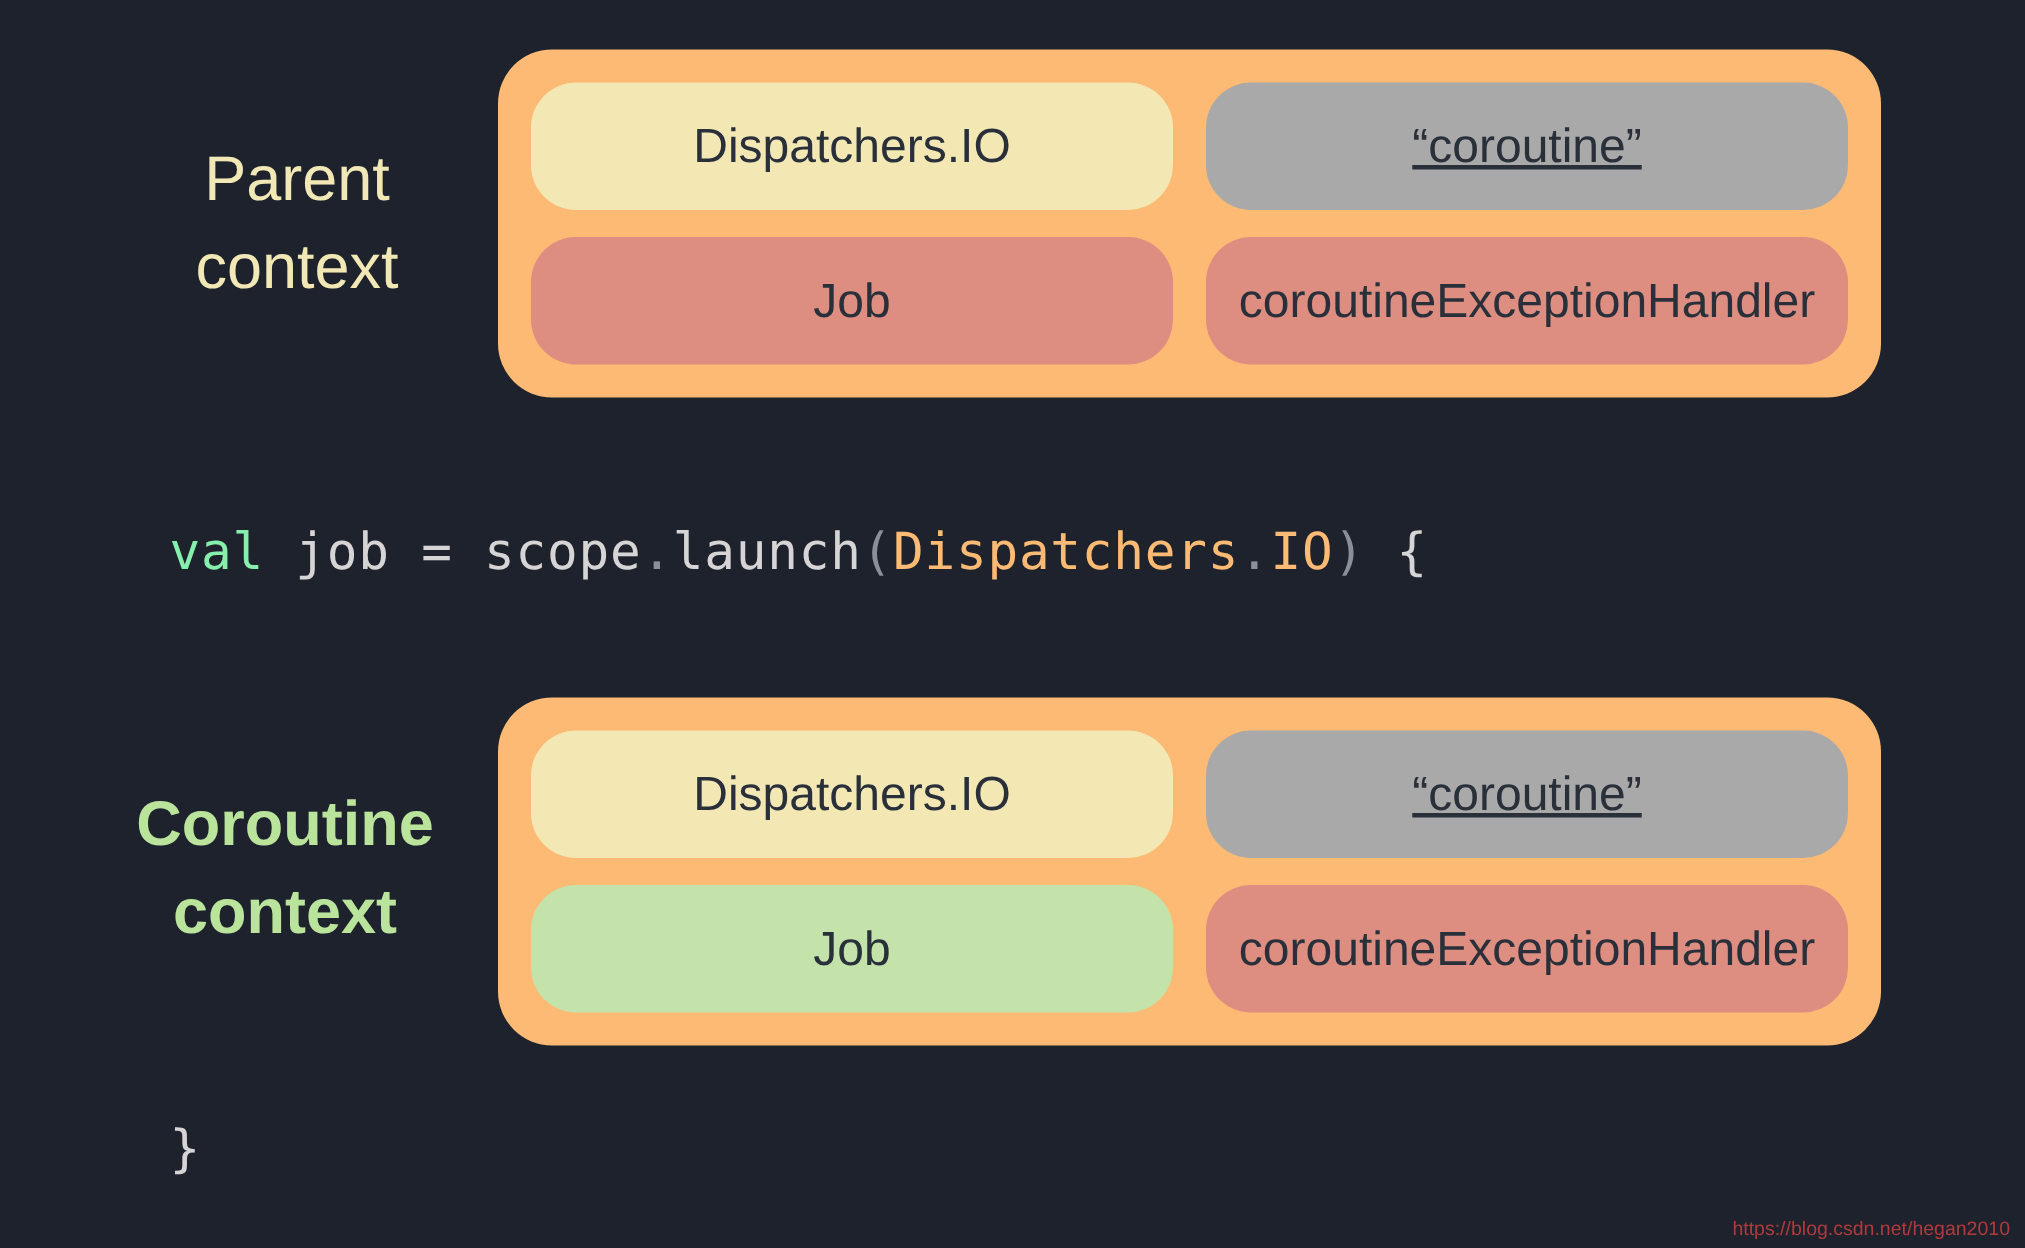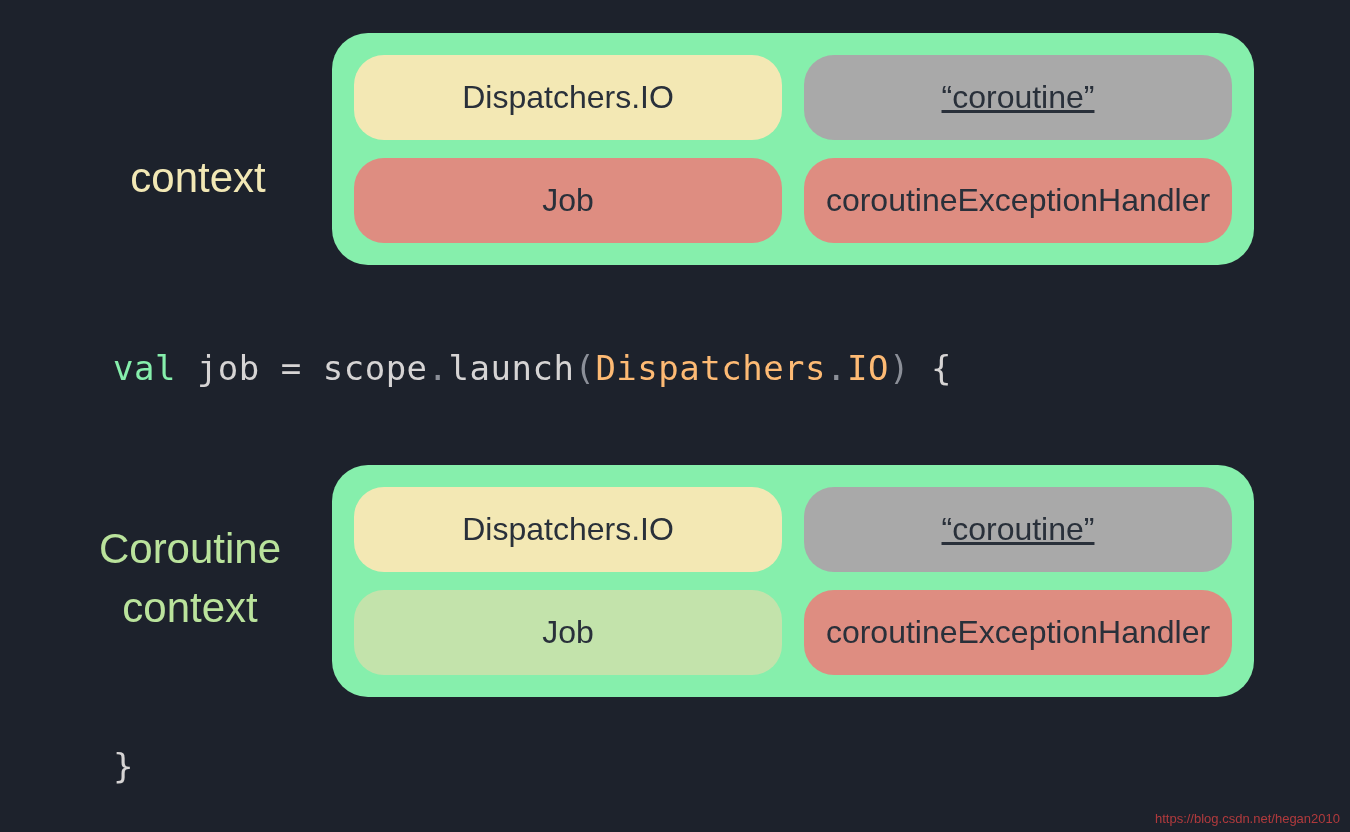--- a/index.html
+++ b/index.html
@@ -25,30 +25,30 @@
       line-height: 1.4;
       text-align: center;
       width: 200px;
     }
     .label-coroutine {
       position: absolute;
       left: 70px;
       top: 520px;
       color: #bae39c;
       font-size: 42px;
-      font-weight: 400;
+      font-weight: 700;
       line-height: 1.4;
       text-align: center;
       width: 240px;
     }
     .context-box {
       position: absolute;
       left: 332px;
       width: 922px;
-      background: #86efac;
+      background: #fdba74;
       border-radius: 36px;
       padding: 22px;
       display: grid;
       grid-template-columns: 1fr 1fr;
       gap: 18px 22px;
     }
     .context-box.top {
       top: 33px;
     }
     .context-box.bottom {
@@ -105,21 +105,21 @@
       color: #ef4444;
       font-size: 13px;
       font-family: Arial, sans-serif;
       opacity: 0.7;
     }
   </style>
 </head>
 <body>
 
 <div class="label-parent">
-  <br>
+  <span>Parent</span><br>
   <span>context</span>
 </div>
 
 <div class="context-box top">
   <div class="pill yellow">Dispatchers.IO</div>
   <div class="pill gray">“coroutine”</div>
   <div class="pill red">Job</div>
   <div class="pill red">coroutineExceptionHandler</div>
 </div>
 

